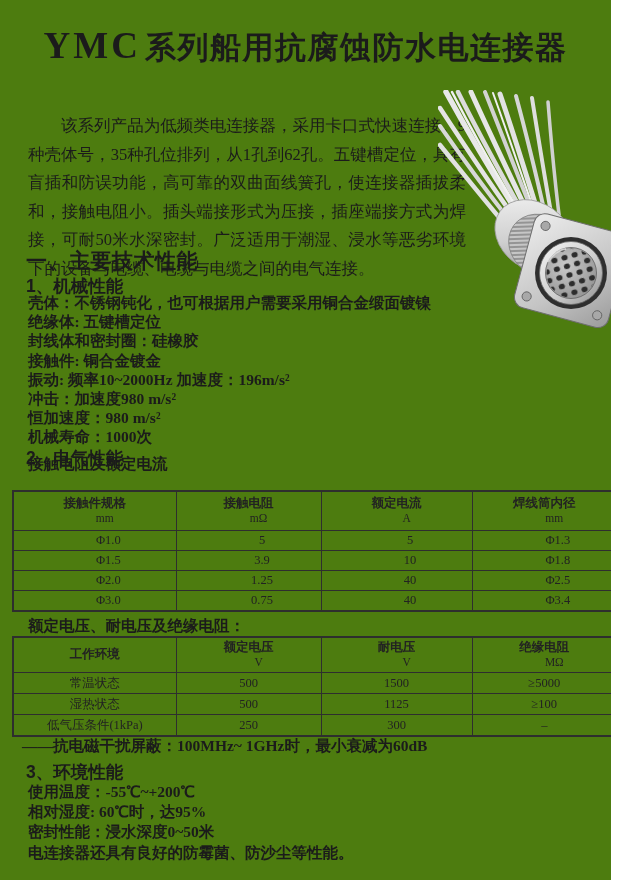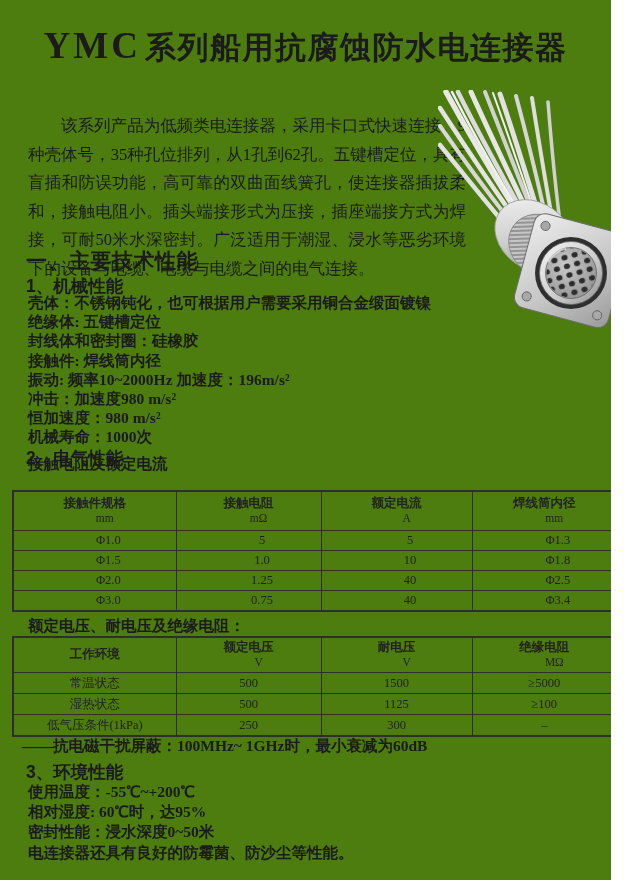--- a/index.html
+++ b/index.html
@@ -139,21 +139,21 @@
     </g>
   </svg>
 
   <div class="h-main">一、主要技术性能</div>
 
   <div class="h-sub h-mech">1、机械性能</div>
   <div class="prop-list mech-list">
     <div>壳体：不锈钢钝化，也可根据用户需要采用铜合金缎面镀镍</div>
     <div>绝缘体: 五键槽定位</div>
     <div>封线体和密封圈：硅橡胶</div>
-    <div>接触件: 焊线筒内径</div>
+    <div>接触件: 铜合金镀金</div>
     <div>振动: 频率10~2000Hz  加速度：196m/s²</div>
     <div>冲击：加速度980 m/s²</div>
     <div>恒加速度：980 m/s²</div>
     <div>机械寿命：1000次</div>
   </div>
 
   <div class="h-sub h-elec">2、电气性能</div>
   <div class="tcap cap1">接触电阻及额定电流</div>
 
   <table class="spec t1">
@@ -185,21 +185,21 @@
     </thead>
     <tbody>
       <tr>
         <td>Φ1.0</td>
         <td>5</td>
         <td>5</td>
         <td>Φ1.3</td>
       </tr>
       <tr>
         <td>Φ1.5</td>
-        <td>1.0</td>
+        <td>3.9</td>
         <td>10</td>
         <td>Φ1.8</td>
       </tr>
       <tr>
         <td>Φ2.0</td>
         <td>1.25</td>
         <td>40</td>
         <td>Φ2.5</td>
       </tr>
       <tr>

